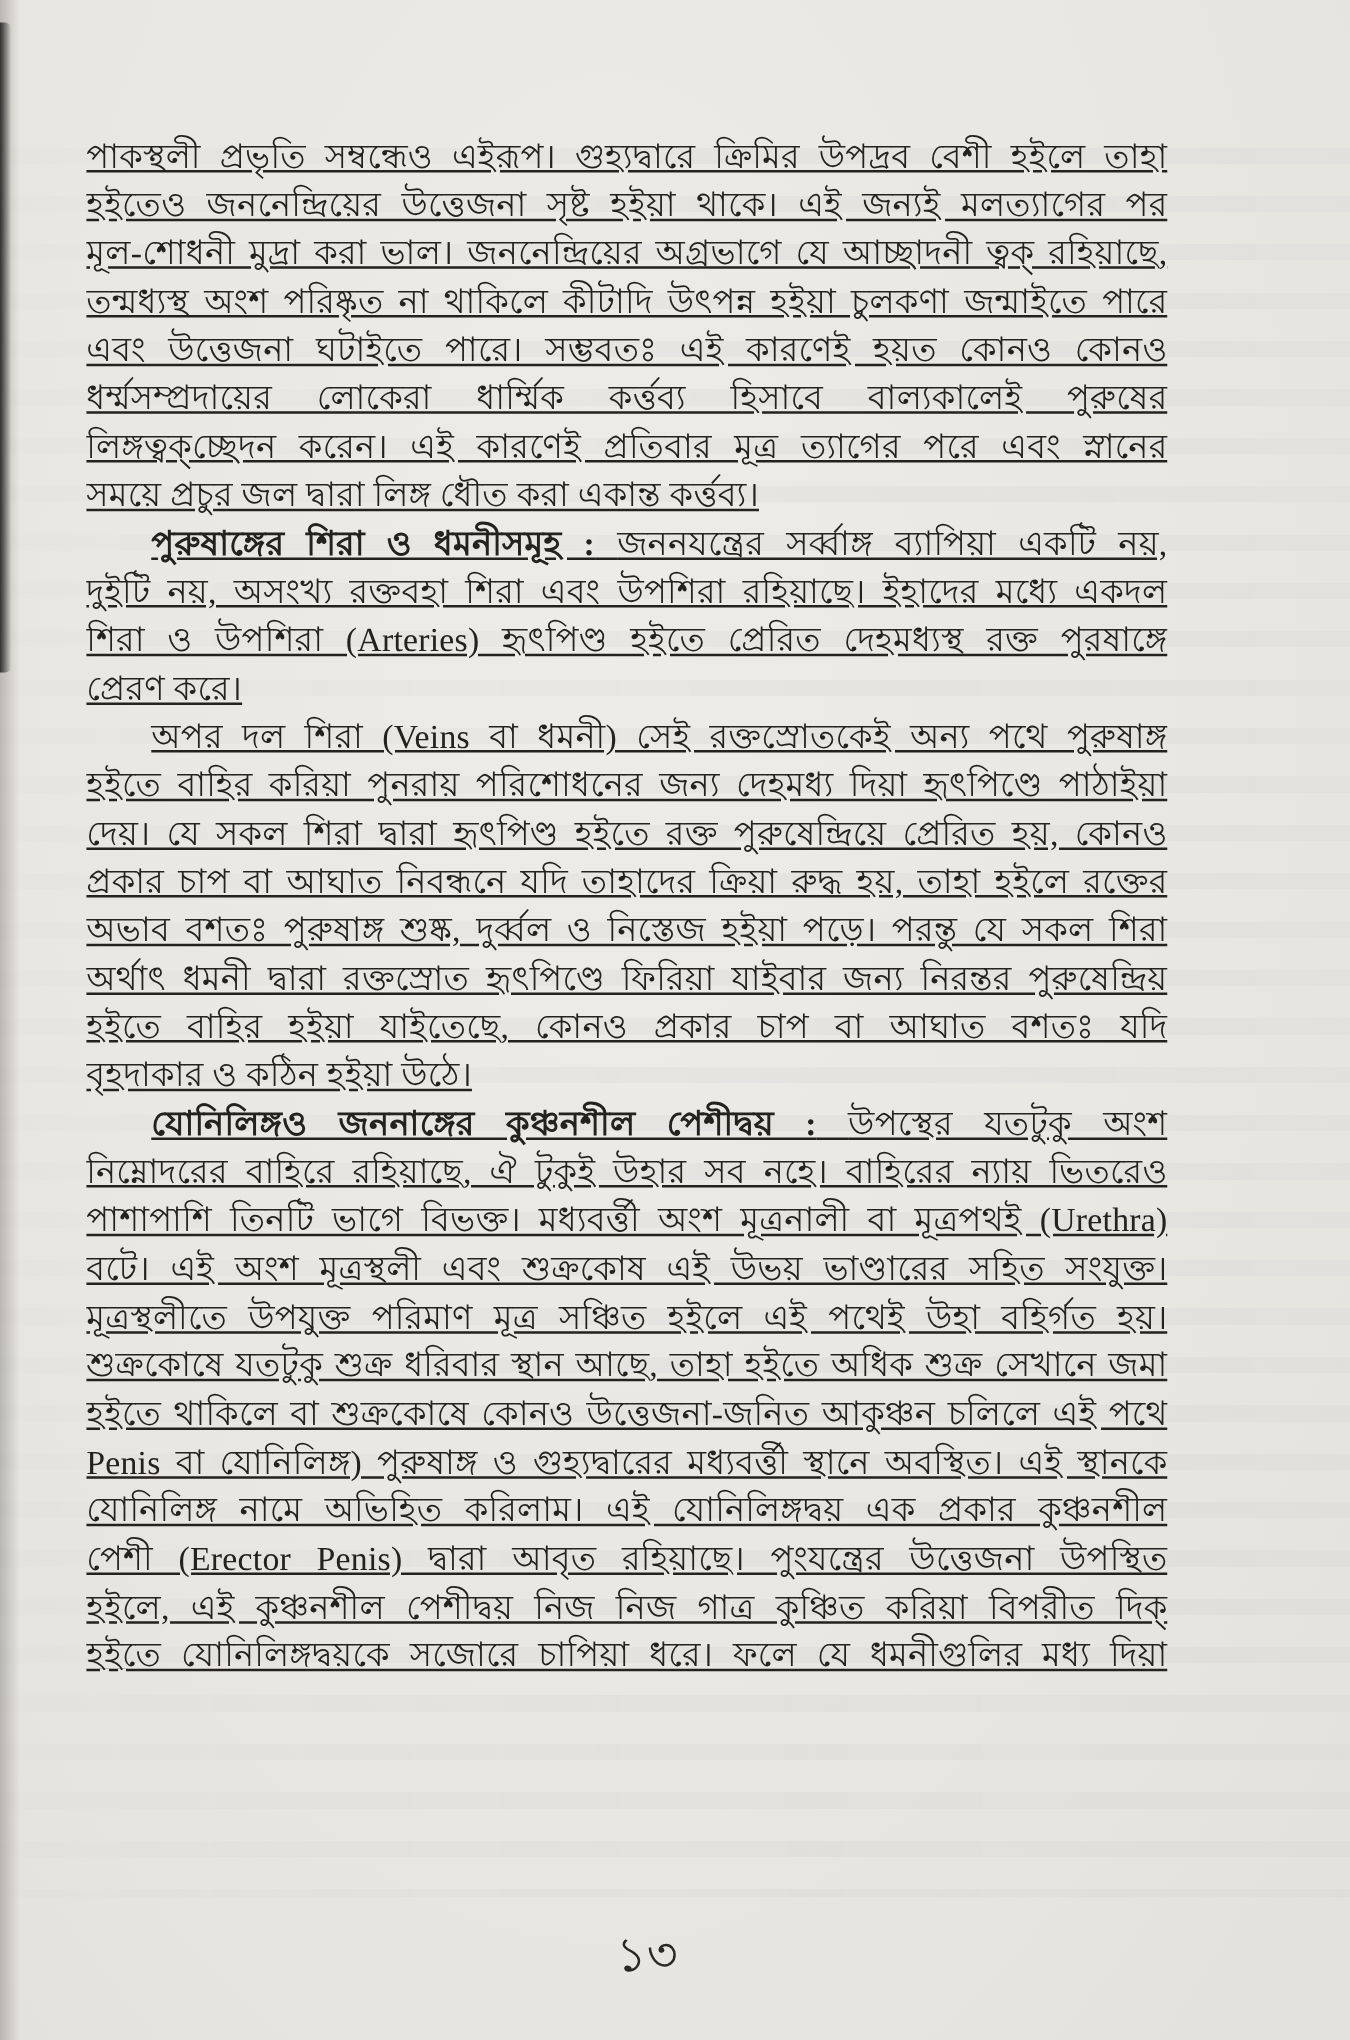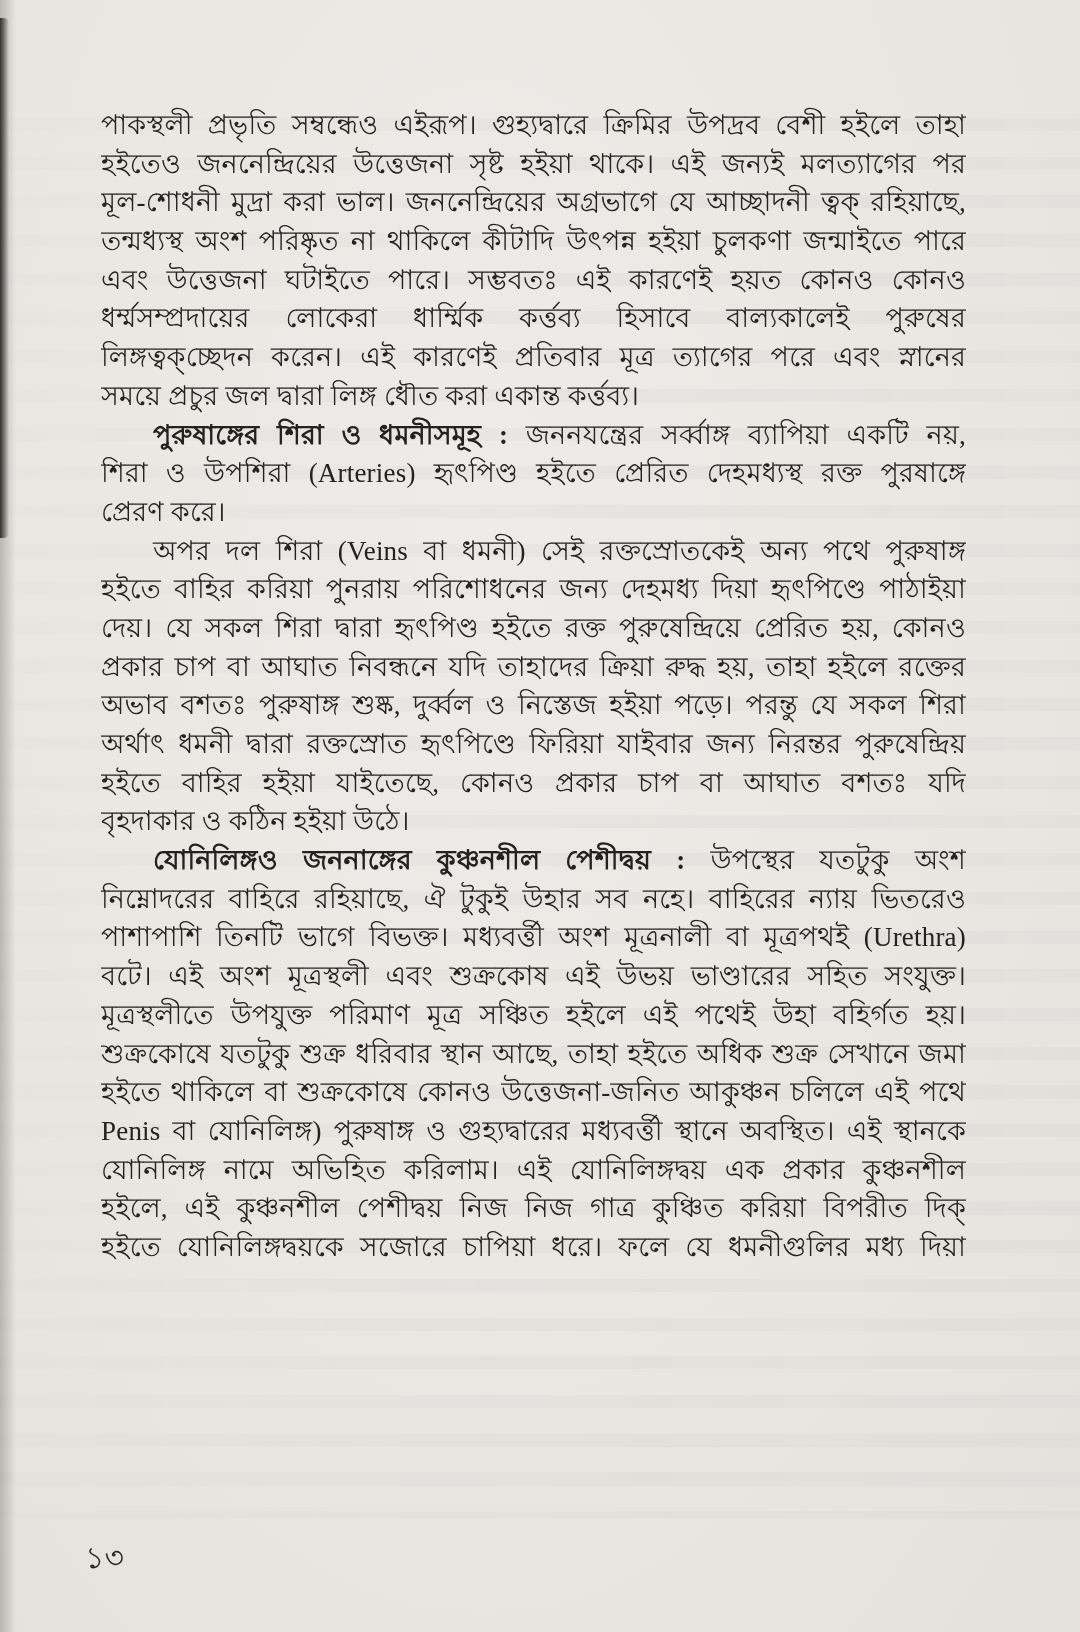--- a/index.html
+++ b/index.html
@@ -31,38 +31,38 @@
     background: repeating-linear-gradient(
       to bottom,
       rgba(112,112,118,0.05) 0px, rgba(112,112,118,0.05) 13px,
       rgba(112,112,118,0) 13px, rgba(112,112,118,0) 38.7px
     );
     -webkit-mask-image: linear-gradient(to right, rgba(0,0,0,0.25) 0%, rgba(0,0,0,0.9) 60%, rgba(0,0,0,0.6) 100%);
     mask-image: linear-gradient(to right, rgba(0,0,0,0.25) 0%, rgba(0,0,0,0.9) 60%, rgba(0,0,0,0.6) 100%);
     pointer-events: none;
   }
   .text-block {
-    position: absolute; left: 101px; top: 106px; width: 865px;
+    position: absolute; left: 69px; top: 106px; width: 865px; text-decoration: underline;
   }
   .para { margin: 0; padding: 0; }
   .line {
     font-size: 27px;
     line-height: 38.7px;
     height: 38.7px;
     overflow: hidden;
     text-align: justify;
     text-align-last: justify;
     letter-spacing: 0.2px;
   }
   .line.end { text-align-last: left; }
   .line.indent { text-indent: 52px; }
   .lead { font-weight: bold; }
   .page-number {
     position: absolute; left: 85px; top: 1534px; width: 865px;
-    text-align: left; font-size: 30px; color: #2a2825;
+    text-align: center; font-size: 38px; color: #2a2825;
   }
 </style>
 </head>
 <body>
 
 <div class="page">
   <div class="edge-left"></div>
   <div class="edge-sliver"></div>
   <div class="bleed"></div>
 
@@ -77,20 +77,21 @@
       <div class="line">ধর্ম্মসম্প্রদায়ের লোকেরা ধার্ম্মিক কর্ত্তব্য হিসাবে বাল্যকালেই পুরুষের</div>
       <div class="line">লিঙ্গত্বক্‌চ্ছেদন করেন। এই কারণেই প্রতিবার মূত্র ত্যাগের পরে এবং স্নানের</div>
       <div class="line end">সময়ে প্রচুর জল দ্বারা লিঙ্গ ধৌত করা একান্ত কর্ত্তব্য।</div>
     </section>
 
     <section class="para">
       <div class="line indent">
         <span class="lead">পুরুষাঙ্গের শিরা ও ধমনীসমূহ :</span>
         <span>জননযন্ত্রের সর্ব্বাঙ্গ ব্যাপিয়া একটি নয়,</span>
       </div>
+      <div class="line">দুইটি নয়, অসংখ্য রক্তবহা শিরা এবং উপশিরা রহিয়াছে। ইহাদের মধ্যে একদল</div>
       <div class="line">শিরা ও উপশিরা (Arteries) হৃৎপিণ্ড হইতে প্রেরিত দেহমধ্যস্থ রক্ত পুরষাঙ্গে</div>
       <div class="line end">প্রেরণ করে।</div>
     </section>
 
     <section class="para">
       <div class="line indent">অপর দল শিরা (Veins বা ধমনী) সেই রক্তস্রোতকেই অন্য পথে পুরুষাঙ্গ</div>
       <div class="line">হইতে বাহির করিয়া পুনরায় পরিশোধনের জন্য দেহমধ্য দিয়া হৃৎপিণ্ডে পাঠাইয়া</div>
       <div class="line">দেয়। যে সকল শিরা দ্বারা হৃৎপিণ্ড হইতে রক্ত পুরুষেন্দ্রিয়ে প্রেরিত হয়, কোনও</div>
       <div class="line">প্রকার চাপ বা আঘাত নিবন্ধনে যদি তাহাদের ক্রিয়া রুদ্ধ হয়, তাহা হইলে রক্তের</div>
       <div class="line">অভাব বশতঃ পুরুষাঙ্গ শুষ্ক, দুর্ব্বল ও নিস্তেজ হইয়া পড়ে। পরন্তু যে সকল শিরা</div>
@@ -105,20 +106,21 @@
         <span>উপস্থের যতটুকু অংশ</span>
       </div>
       <div class="line">নিম্নোদরের বাহিরে রহিয়াছে, ঐ টুকুই উহার সব নহে। বাহিরের ন্যায় ভিতরেও</div>
       <div class="line">পাশাপাশি তিনটি ভাগে বিভক্ত। মধ্যবর্ত্তী অংশ মূত্রনালী বা মূত্রপথই (Urethra)</div>
       <div class="line">বটে। এই অংশ মূত্রস্থলী এবং শুক্রকোষ এই উভয় ভাণ্ডারের সহিত সংযুক্ত।</div>
       <div class="line">মূত্রস্থলীতে উপযুক্ত পরিমাণ মূত্র সঞ্চিত হইলে এই পথেই উহা বহির্গত হয়।</div>
       <div class="line">শুক্রকোষে যতটুকু শুক্র ধরিবার স্থান আছে, তাহা হইতে অধিক শুক্র সেখানে জমা</div>
       <div class="line">হইতে থাকিলে বা শুক্রকোষে কোনও উত্তেজনা-জনিত আকুঞ্চন চলিলে এই পথে</div>
       <div class="line">Penis বা যোনিলিঙ্গ) পুরুষাঙ্গ ও গুহ্যদ্বারের মধ্যবর্ত্তী স্থানে অবস্থিত। এই স্থানকে</div>
       <div class="line">যোনিলিঙ্গ নামে অভিহিত করিলাম। এই যোনিলিঙ্গদ্বয় এক প্রকার কুঞ্চনশীল</div>
+      <div class="line">পেশী (Erector Penis) দ্বারা আবৃত রহিয়াছে। পুংযন্ত্রের উত্তেজনা উপস্থিত</div>
       <div class="line">হইলে, এই কুঞ্চনশীল পেশীদ্বয় নিজ নিজ গাত্র কুঞ্চিত করিয়া বিপরীত দিক্</div>
       <div class="line">হইতে যোনিলিঙ্গদ্বয়কে সজোরে চাপিয়া ধরে। ফলে যে ধমনীগুলির মধ্য দিয়া</div>
     </section>
 
   </main>
 
   <footer class="page-number">১৩</footer>
 </div>
 
 </body></html>

